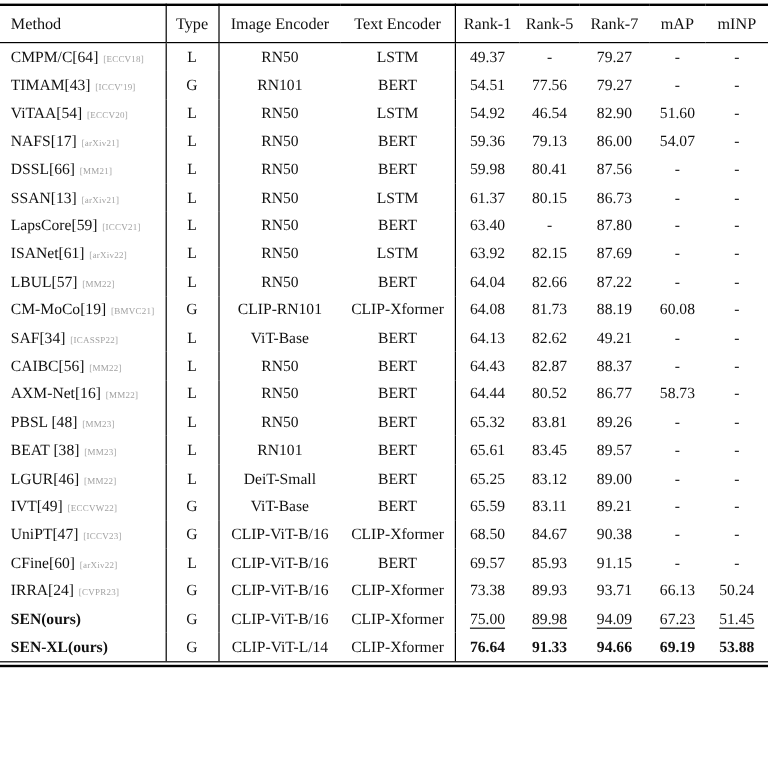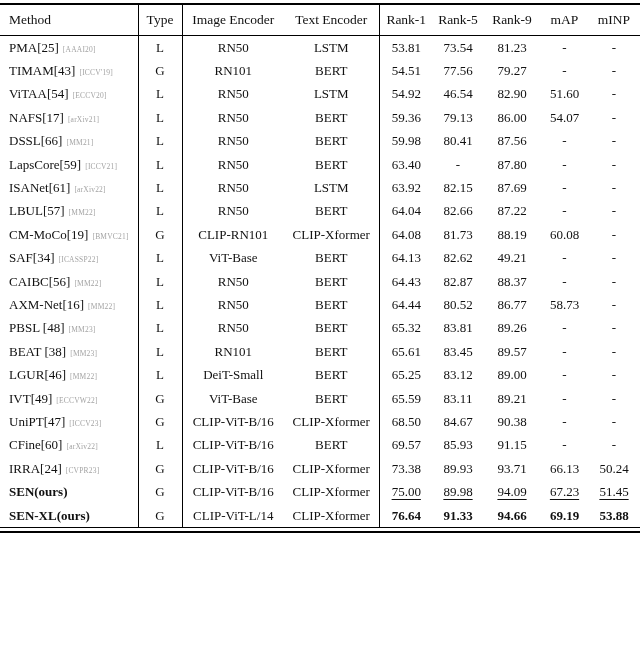--- a/index.html
+++ b/index.html
@@ -87,34 +87,34 @@
       <col style="width:52px">
     </colgroup>
     <thead>
       <tr>
         <th class="c-method">Method</th>
         <th class="c-type">Type</th>
         <th class="c-img">Image Encoder</th>
         <th class="c-txt">Text Encoder</th>
         <th class="c-num c-first">Rank-1</th>
         <th class="c-num">Rank-5</th>
-        <th class="c-num">Rank-9</th>
+        <th class="c-num">Rank-7</th>
         <th class="c-num">mAP</th>
         <th class="c-num">mINP</th>
       </tr>
     </thead>
     <tbody id="tbody">
         <tr>
-          <td class="c-method"><span class="method-name">PMA[25]</span><span class="venue">[AAAI20]</span></td>
+          <td class="c-method"><span class="method-name">CMPM/C[64]</span><span class="venue">[ECCV18]</span></td>
           <td class="c-type">L</td>
           <td class="c-img">RN50</td>
           <td class="c-txt">LSTM</td>
-          <td class="c-num c-first val">53.81</td>
-          <td class="c-num val">73.54</td>
-          <td class="c-num val">81.23</td>
+          <td class="c-num c-first val">49.37</td>
+          <td class="c-num val">-</td>
+          <td class="c-num val">79.27</td>
           <td class="c-num val">-</td>
           <td class="c-num val">-</td>
         </tr>
         <tr>
           <td class="c-method"><span class="method-name">TIMAM[43]</span><span class="venue">[ICCV'19]</span></td>
           <td class="c-type">G</td>
           <td class="c-img">RN101</td>
           <td class="c-txt">BERT</td>
           <td class="c-num c-first val">54.51</td>
           <td class="c-num val">77.56</td>
@@ -145,20 +145,31 @@
           <td class="c-num val">-</td>
         </tr>
         <tr>
           <td class="c-method"><span class="method-name">DSSL[66]</span><span class="venue">[MM21]</span></td>
           <td class="c-type">L</td>
           <td class="c-img">RN50</td>
           <td class="c-txt">BERT</td>
           <td class="c-num c-first val">59.98</td>
           <td class="c-num val">80.41</td>
           <td class="c-num val">87.56</td>
+          <td class="c-num val">-</td>
+          <td class="c-num val">-</td>
+        </tr>
+        <tr>
+          <td class="c-method"><span class="method-name">SSAN[13]</span><span class="venue">[arXiv21]</span></td>
+          <td class="c-type">L</td>
+          <td class="c-img">RN50</td>
+          <td class="c-txt">LSTM</td>
+          <td class="c-num c-first val">61.37</td>
+          <td class="c-num val">80.15</td>
+          <td class="c-num val">86.73</td>
           <td class="c-num val">-</td>
           <td class="c-num val">-</td>
         </tr>
         <tr>
           <td class="c-method"><span class="method-name">LapsCore[59]</span><span class="venue">[ICCV21]</span></td>
           <td class="c-type">L</td>
           <td class="c-img">RN50</td>
           <td class="c-txt">BERT</td>
           <td class="c-num c-first val">63.40</td>
           <td class="c-num val">-</td>

